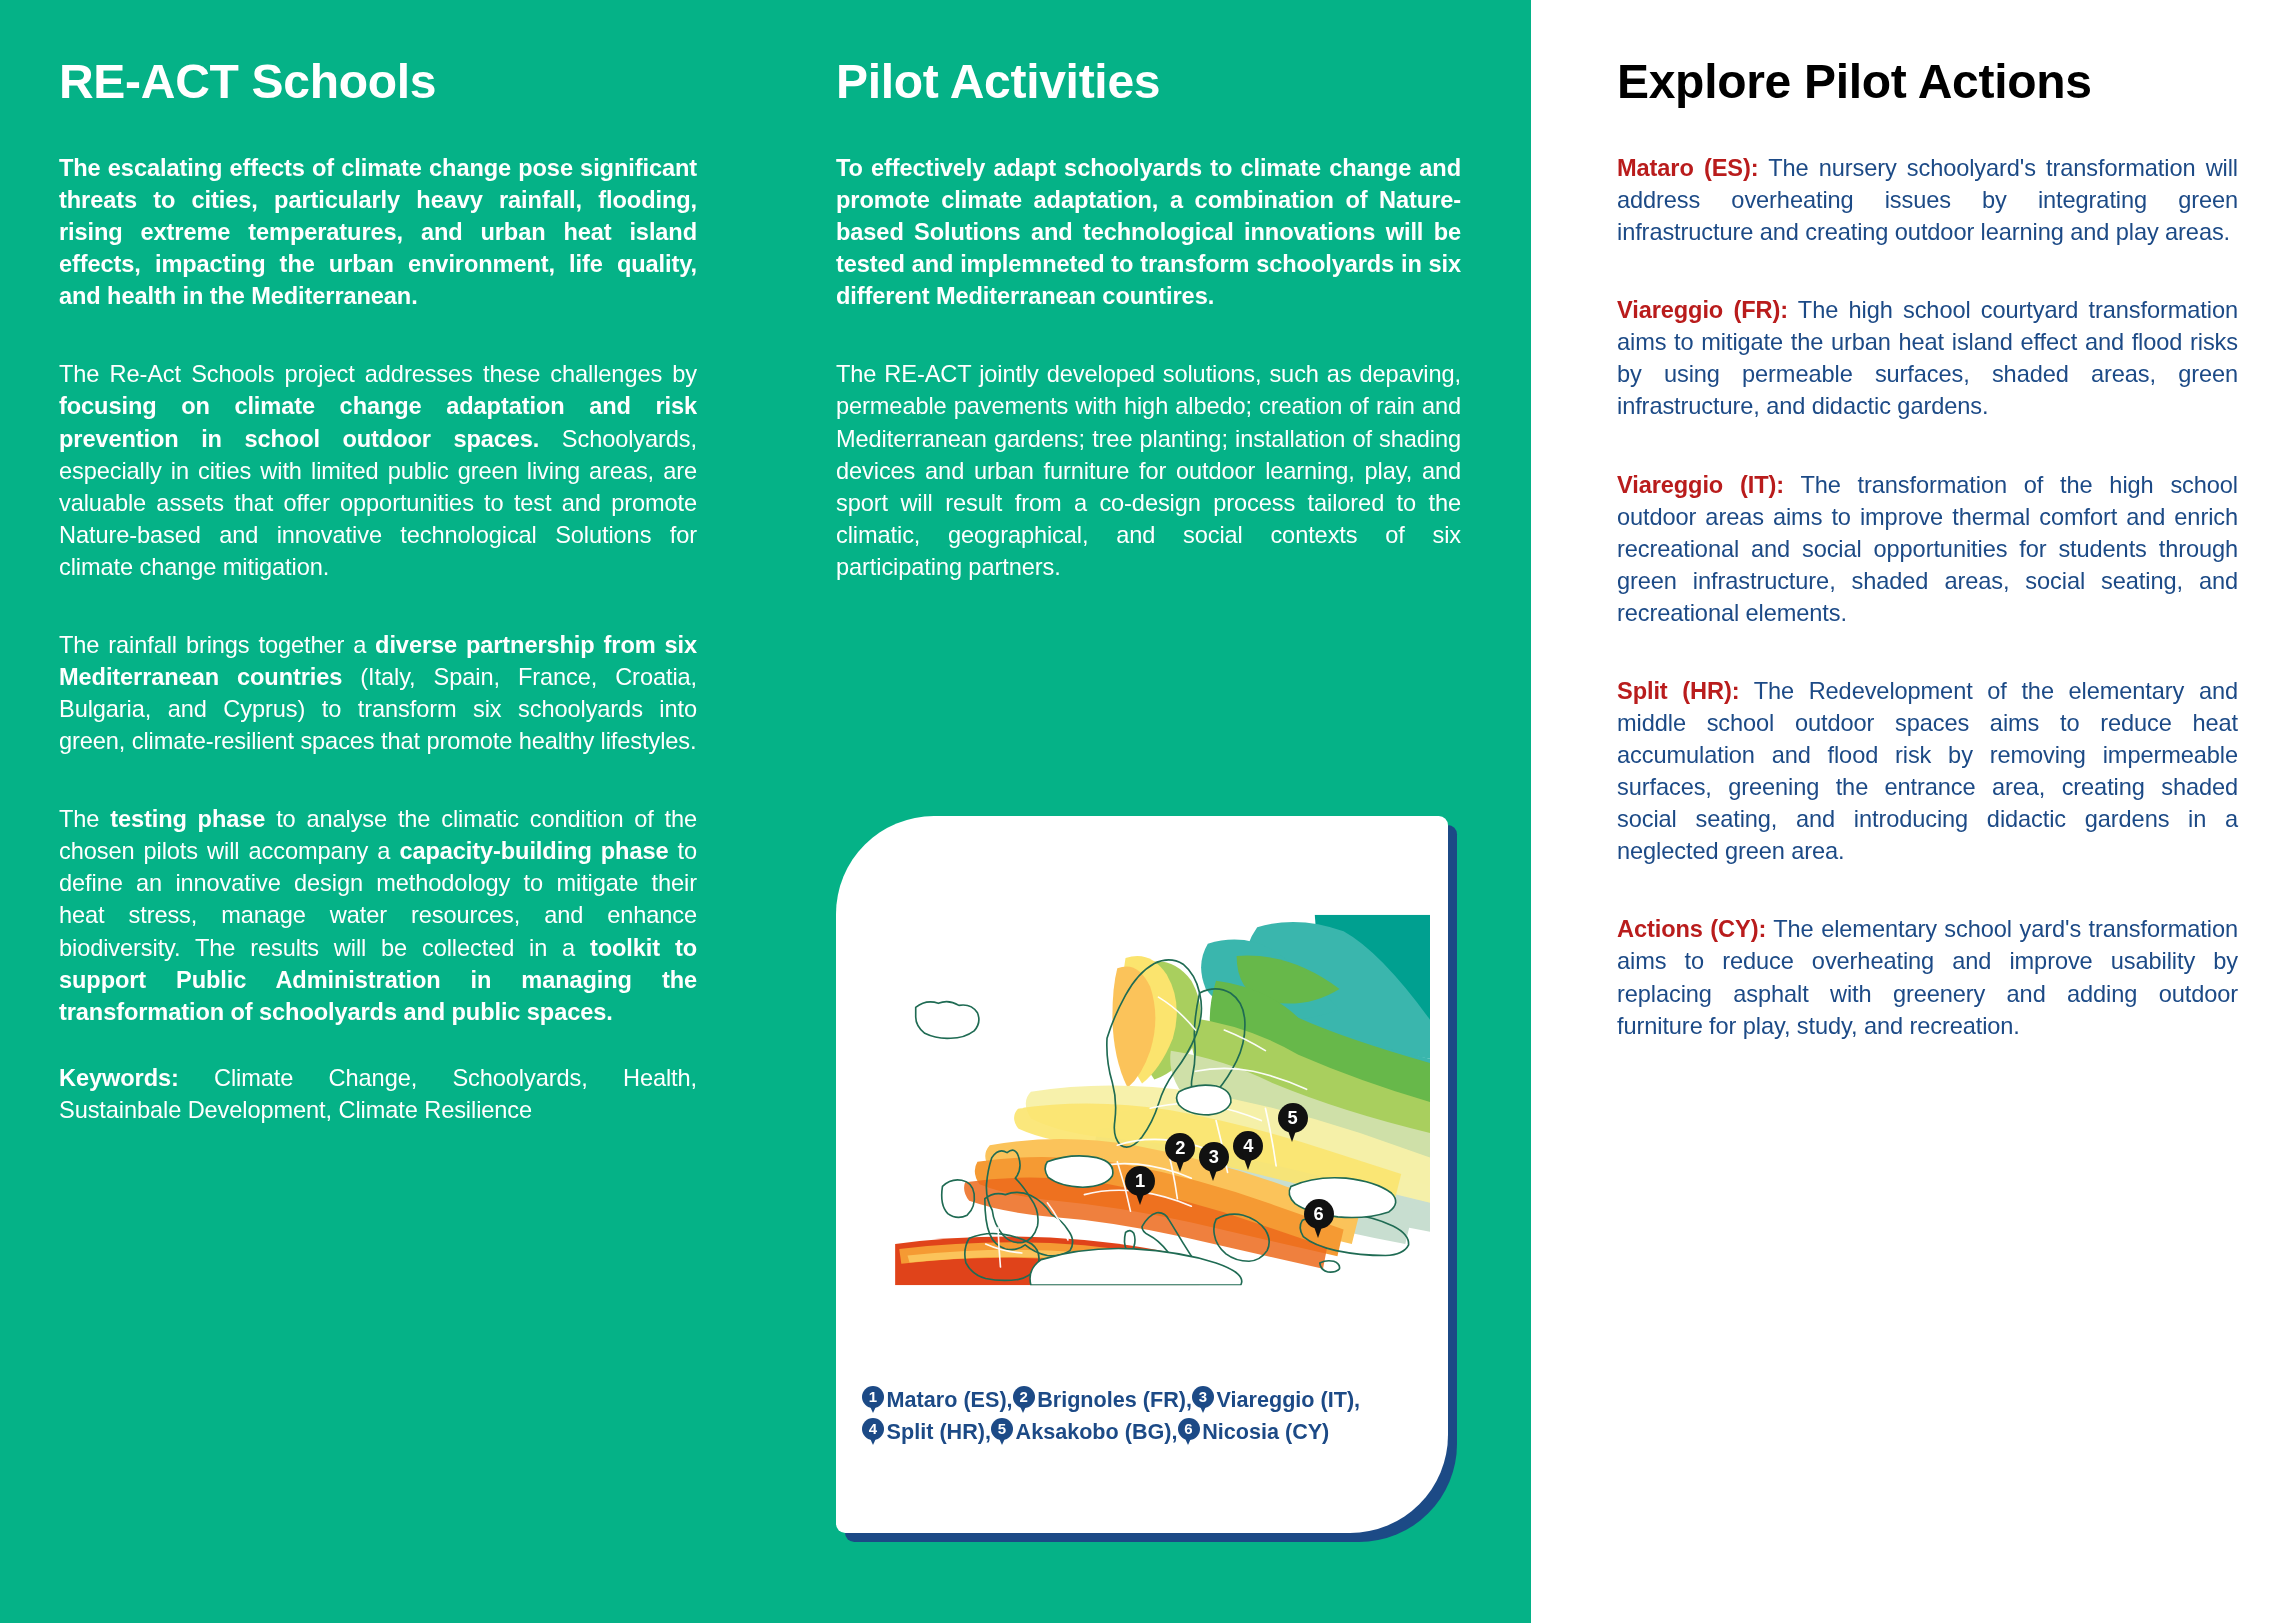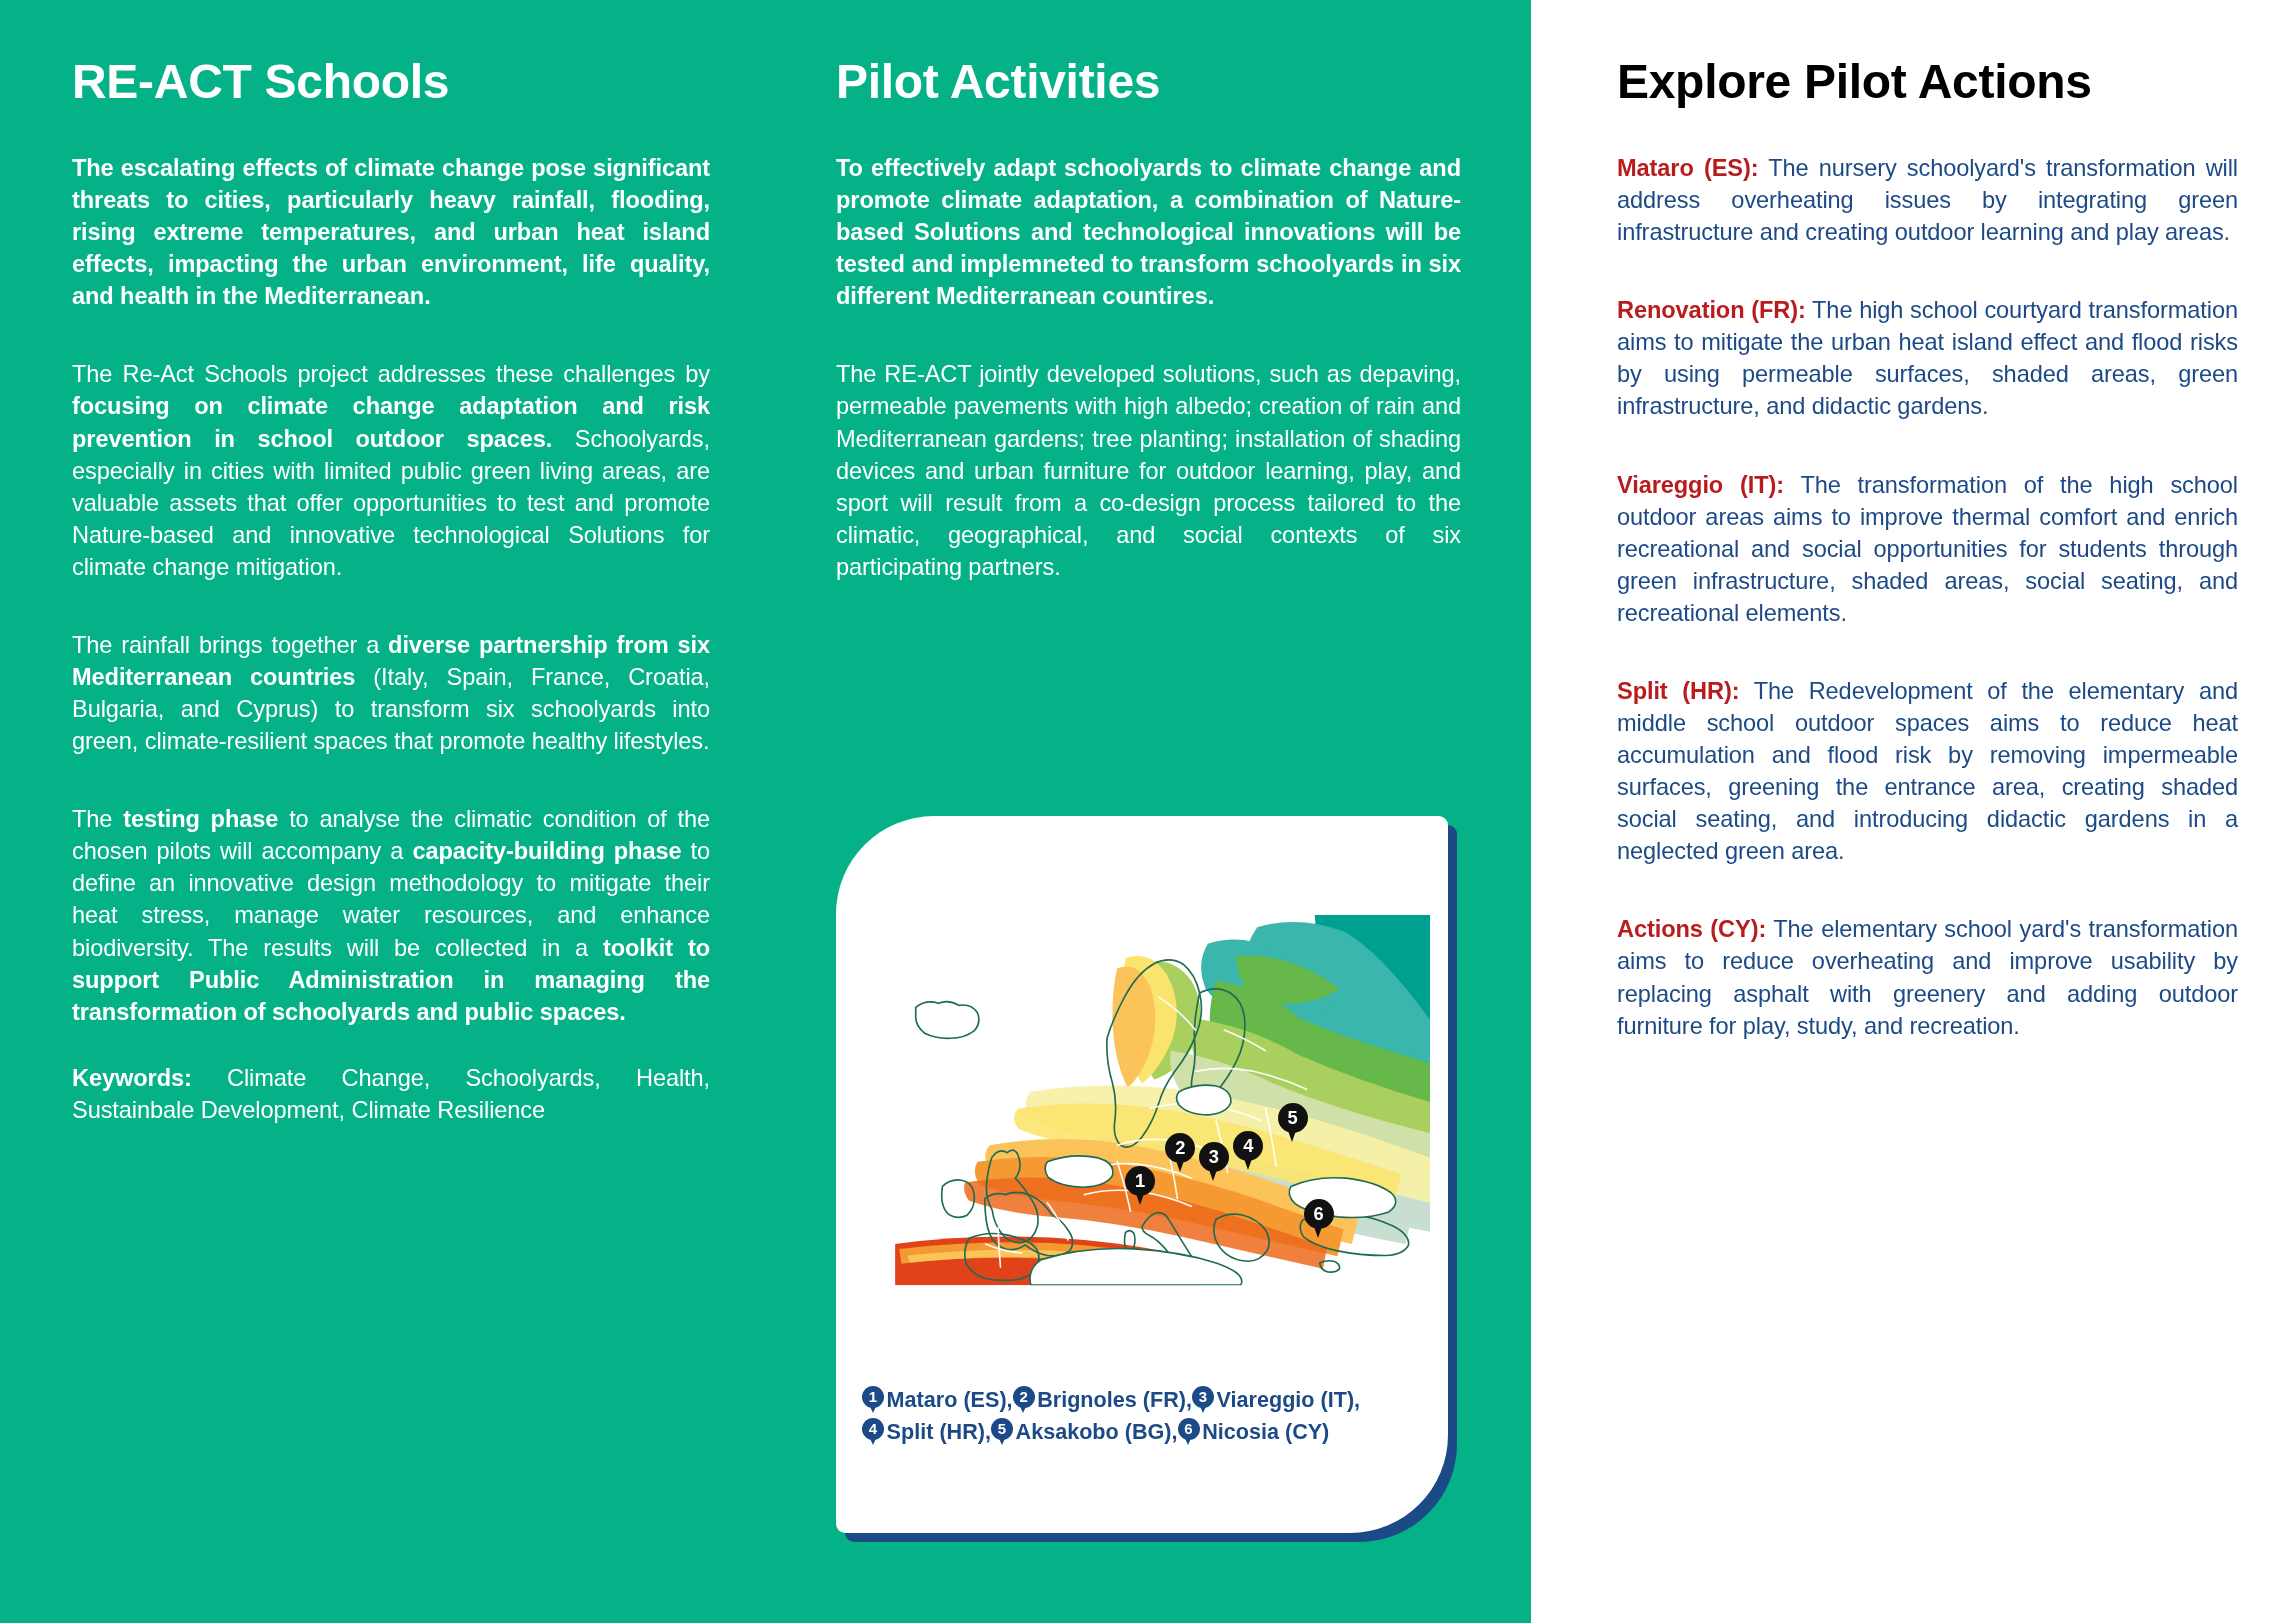--- a/index.html
+++ b/index.html
@@ -16,21 +16,21 @@
     position: absolute; left: 0; top: 0;
     width: 1531px; height: 1623px;
     background: #05b287;
   }
 
   
   .col {
     position: absolute;
     top: 58px;
   }
-  .col-1 { left: 72px;  width: 638px; }
+  .col-1 { left: 59px;  width: 638px; }
   .col-2 { left: 836px; width: 625px; }
   .col-3 { left: 1617px; width: 621px; }
 
   h1.heading {
     font-size: 48px;
     font-weight: 700;
     letter-spacing: -0.3px;
     line-height: 1.0;
     color: #ffffff;
     margin-bottom: 37px;
@@ -319,21 +319,21 @@
       </div>
 
     </div>
   </div>
 
   <div class="col col-3">
     <h1 class="heading green">Explore Pilot Actions</h1>
 
     <p class="body"><b>Mataro (ES):</b><span> The nursery schoolyard's transformation will address overheating issues by integrating green infrastructure and creating outdoor learning and play areas.</span></p>
 
-    <p class="body"><b>Renovation (FR):</b><span> The high school courtyard transformation aims to mitigate the urban heat island effect and flood risks by using permeable surfaces, shaded areas, green infrastructure, and didactic gardens.</span></p>
+    <p class="body"><b>Viareggio (FR):</b><span> The high school courtyard transformation aims to mitigate the urban heat island effect and flood risks by using permeable surfaces, shaded areas, green infrastructure, and didactic gardens.</span></p>
 
     <p class="body"><b>Viareggio (IT):</b><span> The transformation of the high school outdoor areas aims to improve thermal comfort and enrich recreational and social opportunities for students through green infrastructure, shaded areas, social seating, and recreational elements.</span></p>
 
     <p class="body"><b>Split (HR):</b><span> The Redevelopment of the elementary and middle school outdoor spaces aims to reduce heat accumulation and flood risk by removing impermeable surfaces, greening the entrance area, creating shaded social seating, and introducing didactic gardens in a neglected green area.</span></p>
 
 
     <p class="body"><b>Actions (CY):</b><span> The elementary school yard's transformation aims to reduce overheating and improve usability by replacing asphalt with greenery and adding outdoor furniture for play, study, and recreation.</span></p>
   </div>
 
 </div>

